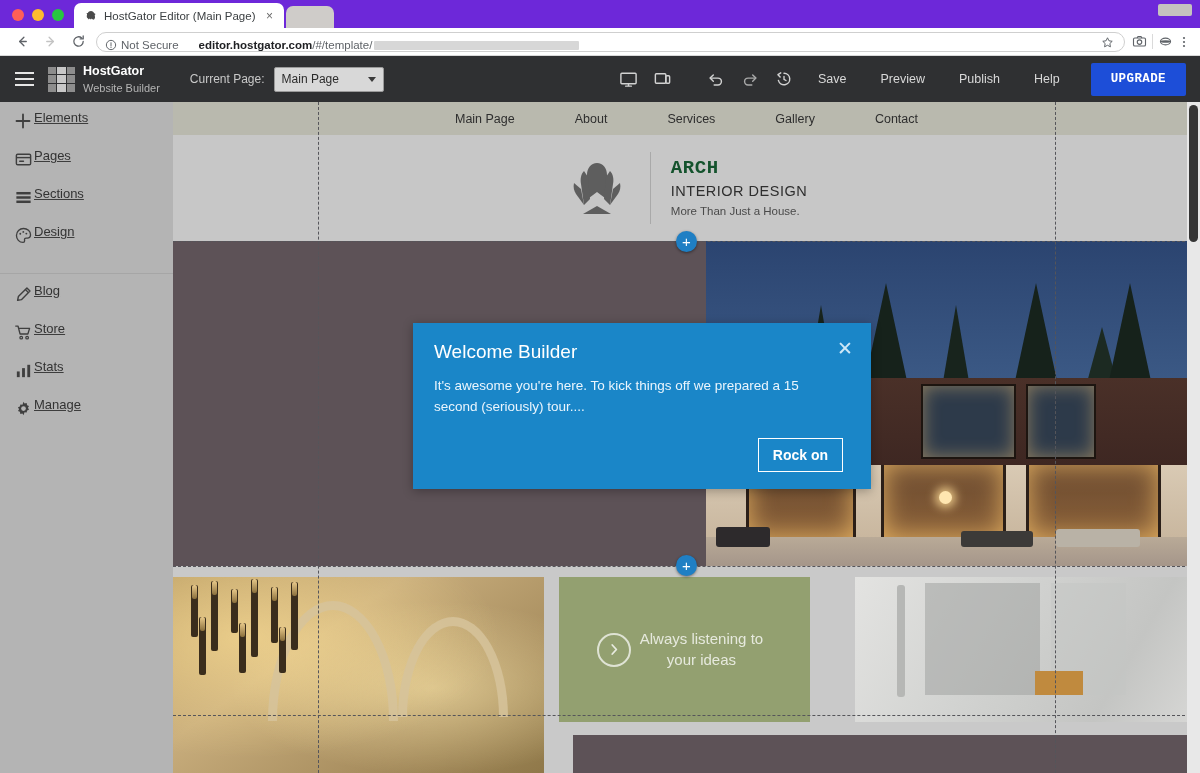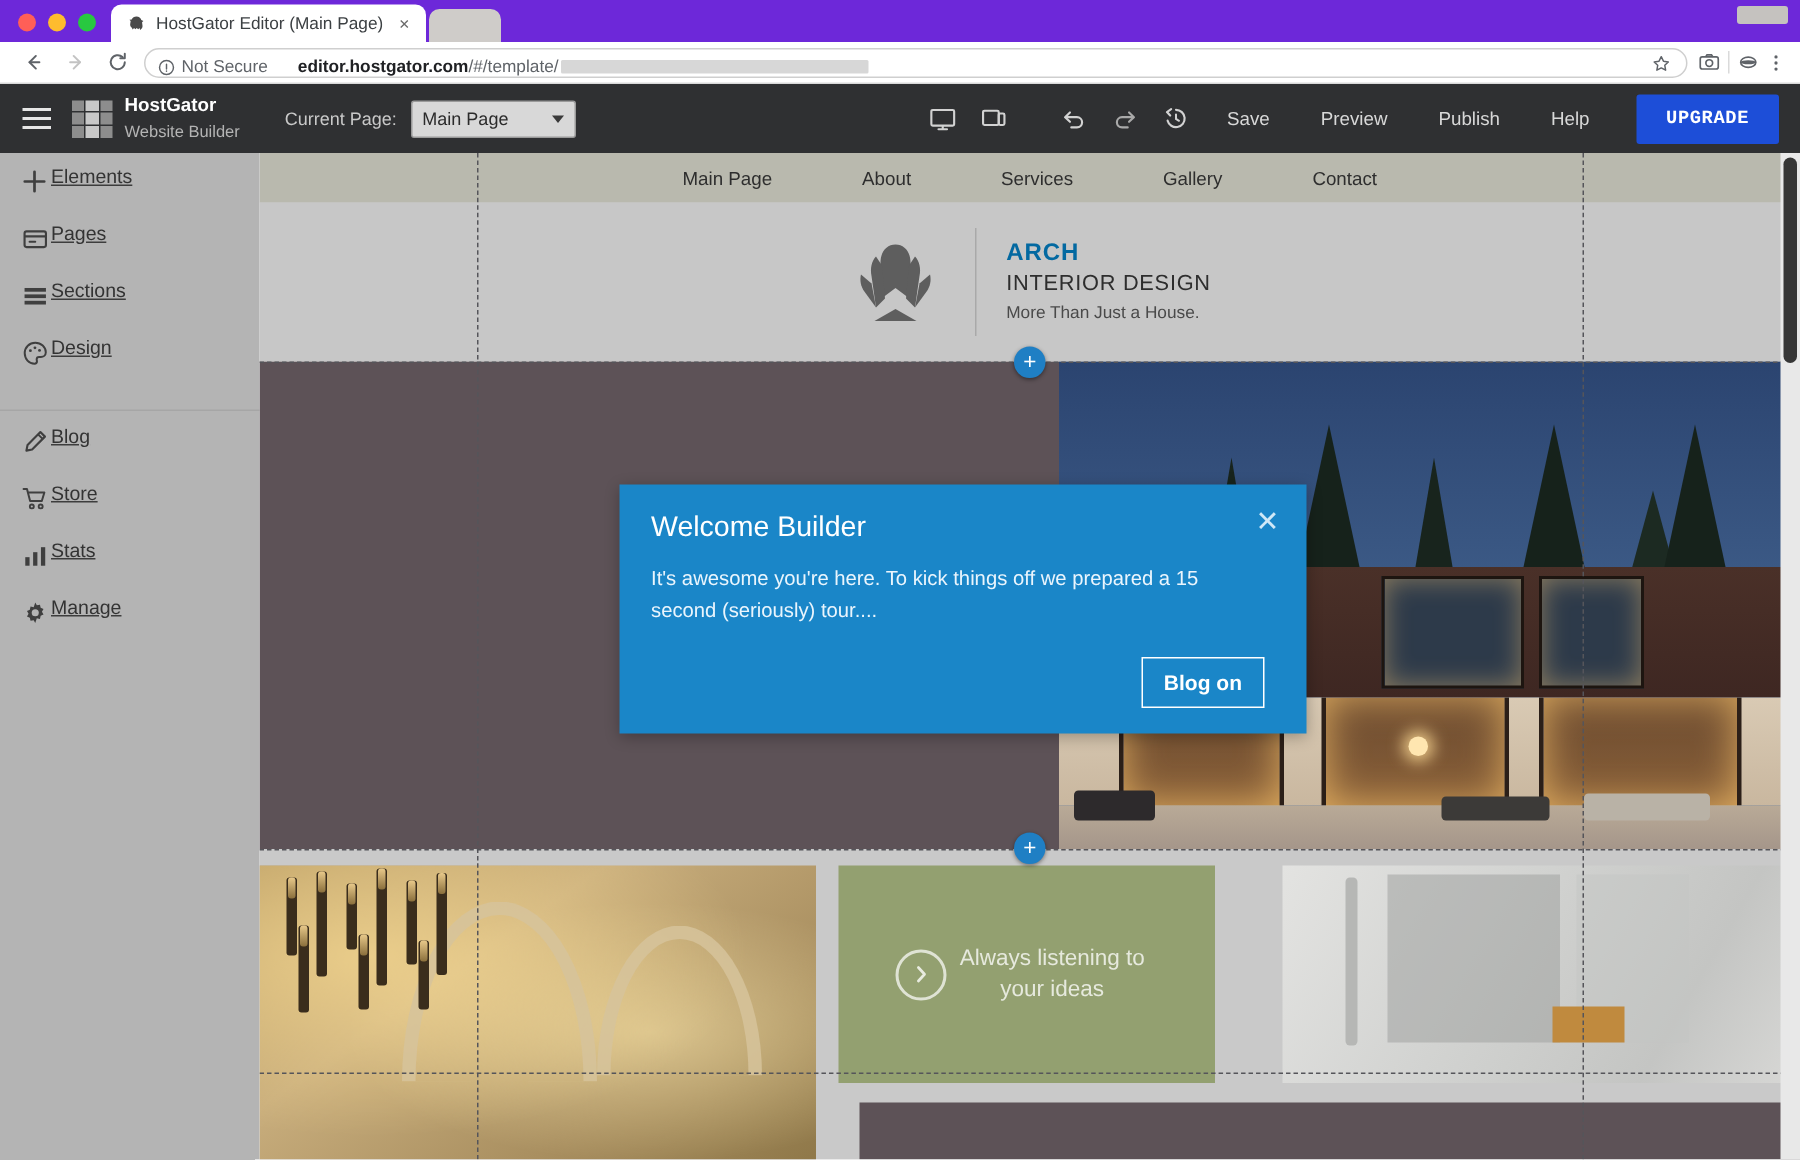--- a/index.html
+++ b/index.html
@@ -162,21 +162,21 @@
 
   .site-header {
     height: 106px; background: #c7c7c7;
     display: flex; align-items: center; justify-content: center;
     position: relative; z-index: 2;
   }
   .logo-wrap { display: flex; align-items: center; gap: 0; }
   .fan-logo { width: 62px; height: 58px; }
   .logo-divider { width: 1px; height: 72px; background: #a9a9a9; margin: 0 20px 0 22px; }
   .logo-text { line-height: 1.35; }
-  .logo-arch { font-family: Liberation Sans, sans-serif; font-size: 16px; font-weight: bold; color: #0369a1; letter-spacing: .6px; }
+  .logo-arch { font-family: Liberation Mono, monospace; font-size: 19px; font-weight: bold; color: #14532d; letter-spacing: .6px; }
   .logo-int { font-size: 14.5px; color: #2e2e2e; letter-spacing: .5px; }
   .logo-tag { font-size: 11.5px; color: #4a4a4a; margin-top: 3px; }
 
   
   .hero-row { display: flex; height: 325px; position: relative; z-index: 1; }
   .hero-left {
     width: 533px; background: #5d5257;
     display: flex; align-items: center; justify-content: center;
     position: relative;
   }
@@ -669,16 +669,16 @@
       <div class="pagescroll">
         <div class="thumb"></div>
       </div>
     </div>
   </div>
 
   <div class="modal">
     <div class="modal-title">Welcome Builder</div>
     <div class="modal-close">✕</div>
     <div class="modal-body">It's awesome you're here. To kick things off we prepared a 15 second (seriously) tour....</div>
-    <div class="rock-btn">Blog on</div>
+    <div class="rock-btn">Rock on</div>
   </div>
 
 </div>
 
 </body></html>

